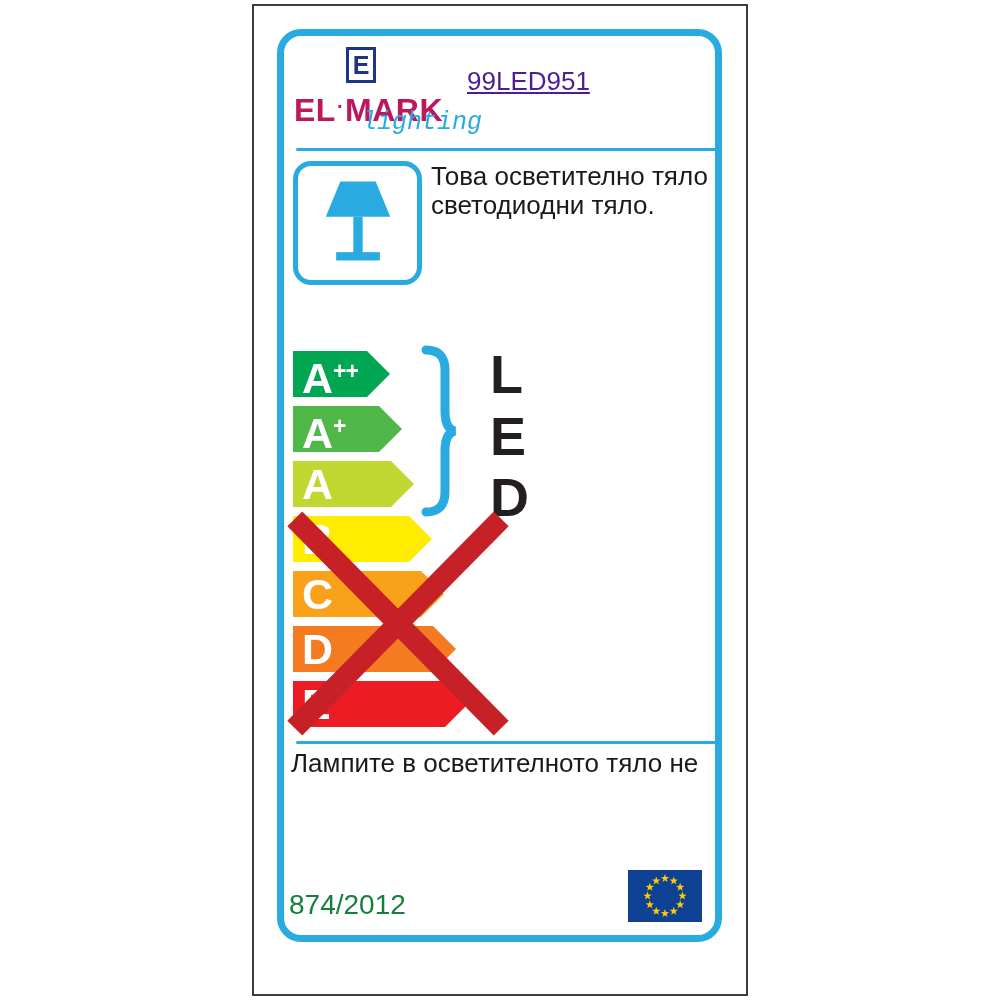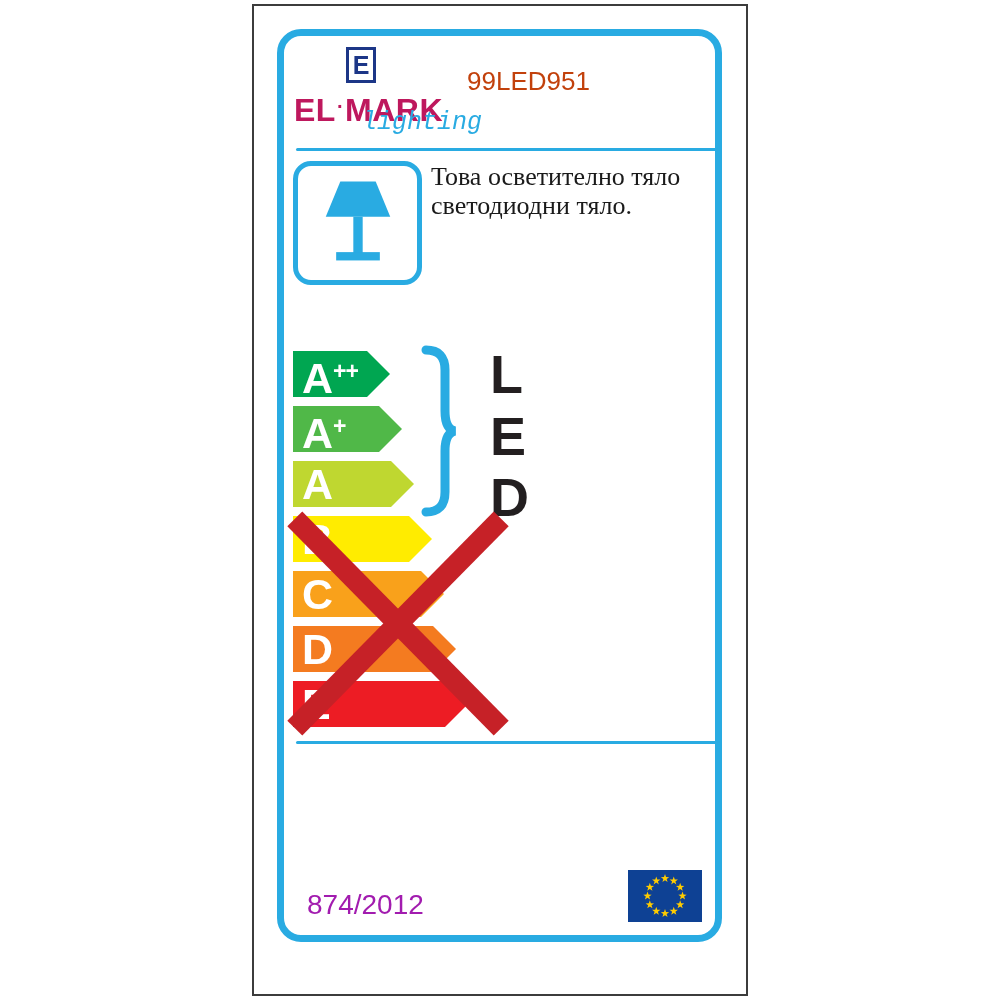--- a/index.html
+++ b/index.html
@@ -27,35 +27,35 @@
   .brand{
     left:294px;top:74px;width:140px;color:#be185d;font-weight:bold;
     font-size:32px;line-height:1;white-space:nowrap;letter-spacing:.5px;margin-top:20px;
   }
   .brand .brand-dot{font-size:20px;vertical-align:8px;margin:0 1px;}
   .tagline{
     left:362px;top:110px;color:#29abe2;font-size:25px;line-height:1;
     font-family:Liberation Mono, monospace;font-style:italic;white-space:nowrap;
   }
   .product-code{
-    left:467px;top:68px;font-size:26px;color:#c2410c;line-height:1;white-space:nowrap;
+    left:467px;top:68px;font-size:26px;color:#4c1d95;line-height:1;white-space:nowrap;text-decoration:underline;
   }
   .divider{
     left:296px;width:422px;height:3px;background:#29abe2;border-radius:2px;
   }
   .divider.top{top:148px;}
   .divider.bottom{top:741px;}
   
   .lamp-box{
     left:293px;top:161px;width:129px;height:124px;box-sizing:border-box;
     border:5px solid #29abe2;border-radius:18px;background:#fff;
     display:flex;align-items:center;justify-content:center;
   }
   .note{color:#1a1a1a;}
-  .note .line{white-space:nowrap;font-family:Liberation Serif, serif;}
+  .note .line{white-space:nowrap;}
   .builtin-note{left:431px;top:162px;font-size:26px;line-height:29px;}
   .replace-note{left:291px;top:748px;font-size:26px;line-height:30px;}
   
   .arrow{
     position:absolute;left:293px;height:46px;
     clip-path:polygon(0 0,calc(100% - 23px) 0,100% 50%,calc(100% - 23px) 100%,0 100%);
     display:flex;align-items:center;
   }
   .arrow .letter{
     color:#ffffff;font-weight:bold;font-size:43px;line-height:46px;margin-left:9px;
@@ -68,21 +68,21 @@
     color:#231f20;font-weight:bold;font-size:54px;line-height:61.5px;
   }
   
   .cross{left:293px;top:517px;width:210px;height:213px;}
   .cross .bar{
     position:absolute;left:-42px;top:96px;width:294px;height:21px;background:#c62127;
   }
   .cross .bar.b1{transform:rotate(45.4deg);}
   .cross .bar.b2{transform:rotate(-45.4deg);}
   
-  .regulation{left:289px;top:891px;font-size:28px;color:#a21caf;line-height:1;white-space:nowrap;margin-left:18px;}
+  .regulation{left:289px;top:891px;font-size:28px;color:#15803d;line-height:1;white-space:nowrap;}
   .eu-flag{left:628px;top:870px;}
 </style>
 </head>
 <body>
 
 <div class="canvas">
 
   <div class="abs outer-frame"></div>
   <div class="abs cyan-frame"></div>
 
@@ -141,20 +141,21 @@
   </div>
 
   <div class="abs cross">
     <div class="bar b1"></div>
     <div class="bar b2"></div>
   </div>
 
   <div class="abs divider bottom"></div>
 
   <div class="abs note replace-note">
+    <div class="line">Лампите в осветителното тяло не</div>
   </div>
 
   <div class="abs regulation">874/2012</div>
 
   <svg class="abs eu-flag" width="74" height="52" viewBox="0 0 74 52">
     <rect x="0" y="0" width="74" height="52" fill="#0e4194"></rect>
     <g id="eu-stars" fill="#ffcc00">
         <polygon points="37.00,4.10 38.03,7.08 41.18,7.14 38.66,9.04 39.59,12.06 37.00,10.25 34.41,12.06 35.34,9.04 32.82,7.14 35.97,7.08"></polygon>
         <polygon points="45.75,6.44 46.78,9.43 49.93,9.48 47.41,11.39 48.34,14.40 45.75,12.59 43.16,14.40 44.09,11.39 41.57,9.48 44.72,9.43"></polygon>
         <polygon points="52.16,12.85 53.18,15.83 56.34,15.89 53.82,17.79 54.74,20.81 52.16,19.00 49.57,20.81 50.49,17.79 47.97,15.89 51.13,15.83"></polygon>

